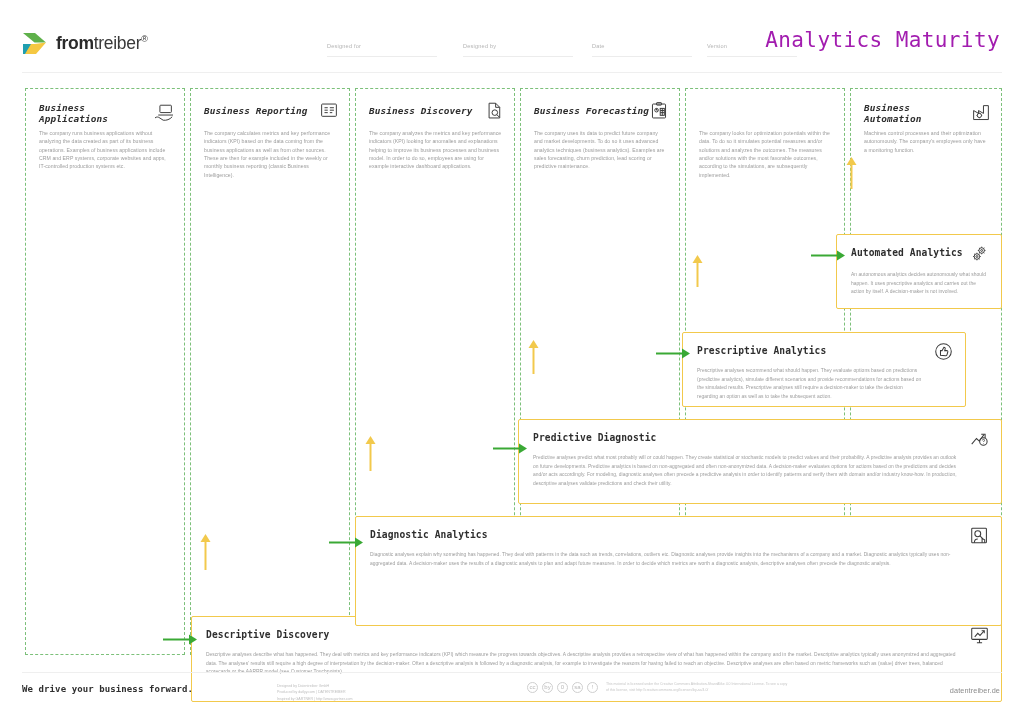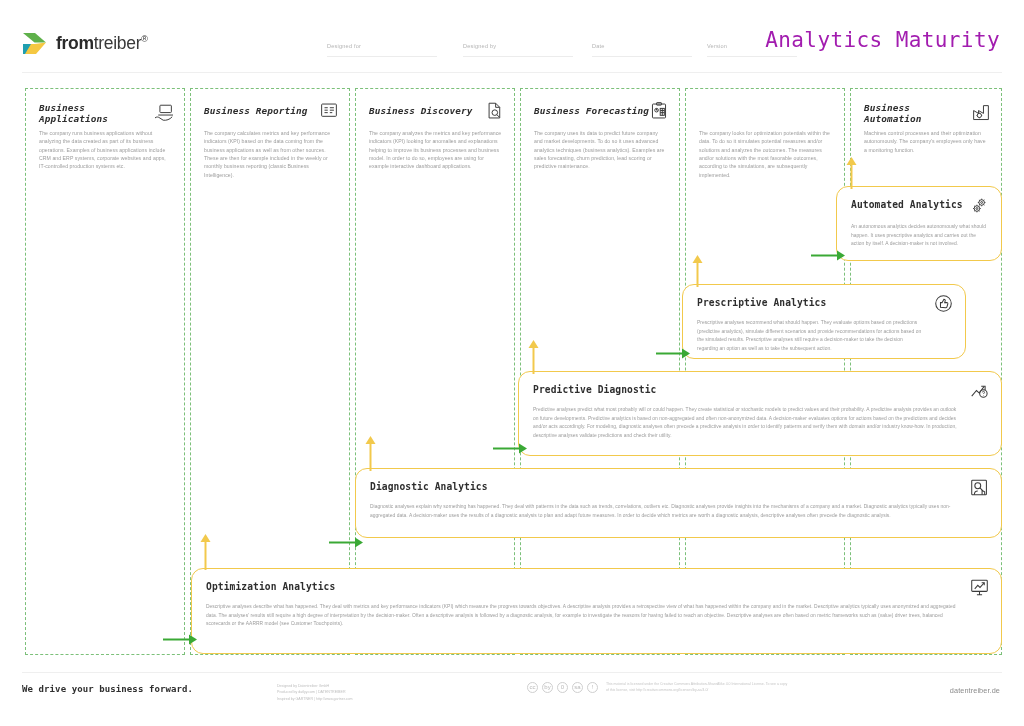--- a/index.html
+++ b/index.html
@@ -47,21 +47,22 @@
     position: absolute; left: 13px; top: 40px; right: 12px;
     font-size: 5.15px; line-height: 1.62; color: #9b9b9b; letter-spacing: .06px;
   }
   .stage-icon { width: 20px; height: 18px; flex: none; }
 
   
   .mbox {
     position: absolute;
     border: 1.2px solid #f2c94c;
     background: #ffffff;
-    border-radius: 12px;
+    border-radius: 2px;
+    margin-top: 48px;
   }
   .mbox-title {
     position:absolute; left: 14px; top: 12px;
     font-family: "DejaVu Sans Mono", monospace;
     font-size: 9.6px; color: #2e2e2e; font-weight: 700; letter-spacing: .1px;
   }
   .mbox-body {
     position:absolute; left: 14px; right: 40px; top: 34px;
     font-size: 4.9px; line-height: 1.78; color: #9b9b9b; letter-spacing: .05px;
   }
@@ -191,33 +192,33 @@
           <path d="M3 19V8l6 3.5V8l6 3.5V2h6v17z"></path>
           <circle cx="10" cy="14" r="2.6"></circle>
           <path d="M10 10.6v1M10 16.4v1M6.6 14h1M12.4 14h1"></path>
         </svg>
       </span>
     </div>
     <div class="stage-body">Machines control processes and their optimization autonomously. The company's employees only have a monitoring function.</div>
   </div>
 
   <div class="mbox" style="left:191px; top:568px; width:811px; height:86px;">
-    <div class="mbox-title">Optimization Analytics</div>
+    <div class="mbox-title">Descriptive Discovery</div>
     <div class="mbox-body">Descriptive analyses describe what has happened. They deal with metrics and key performance indicators (KPI) which measure the progress towards objectives. A descriptive analysis provides a retrospective view of what has happened within the company and in the market. Descriptive analytics typically uses anonymized and aggregated data. The analyses' results still require a high degree of interpretation by the decision-maker. Often a descriptive analysis is followed by a diagnostic analysis, for example to investigate the reasons for having failed to reach an objective. Descriptive analyses are often based on metric frameworks such as (value) driver trees, balanced scorecards or the AARRR model (see Customer Touchpoints).</div>
     <span class="mbox-icon">
       <svg viewBox="0 0 22 22" width="19" height="19" fill="none" stroke="#3b3b3b" stroke-width="1.2">
         <rect x="2" y="2.5" width="18" height="13" rx="1"></rect>
         <path d="M5.5 12.5 9 8.5l2.6 2.4L16.5 5.5"></path>
           <path d="M13.5 5.5h3v3"></path>
         <path d="M8 19.5h6M11 15.5v4"></path>
       </svg>
     </span>
   </div>
 
-  <div class="mbox" style="left:355px; top:468px; width:647px; height:70px;">
+  <div class="mbox" style="left:355px; top:468px; width:647px; height:110px;">
     <div class="mbox-title">Diagnostic Analytics</div>
     <div class="mbox-body">Diagnostic analyses explain why something has happened. They deal with patterns in the data such as trends, correlations, outliers etc. Diagnostic analyses provide insights into the mechanisms of a company and a market. Diagnostic analytics typically uses non-aggregated data. A decision-maker uses the results of a diagnostic analysis to plan and adapt future measures. In order to decide which metrics are worth a diagnostic analysis, descriptive analyses often precede the diagnostic analysis.</div>
     <span class="mbox-icon">
       <svg viewBox="0 0 22 22" width="19" height="19" fill="none" stroke="#3b3b3b" stroke-width="1.2">
         <rect x="2" y="2.5" width="17" height="17" rx="1"></rect>
         <circle cx="9" cy="9" r="3.4"></circle>
           <path d="M11.5 11.5 15 15"></path>
         <path d="M5 19.5c0-3 2-4.5 4-4.5"></path>
         <path d="M14 19.5v-5l3 1.5v3.5"></path>
       </svg>

